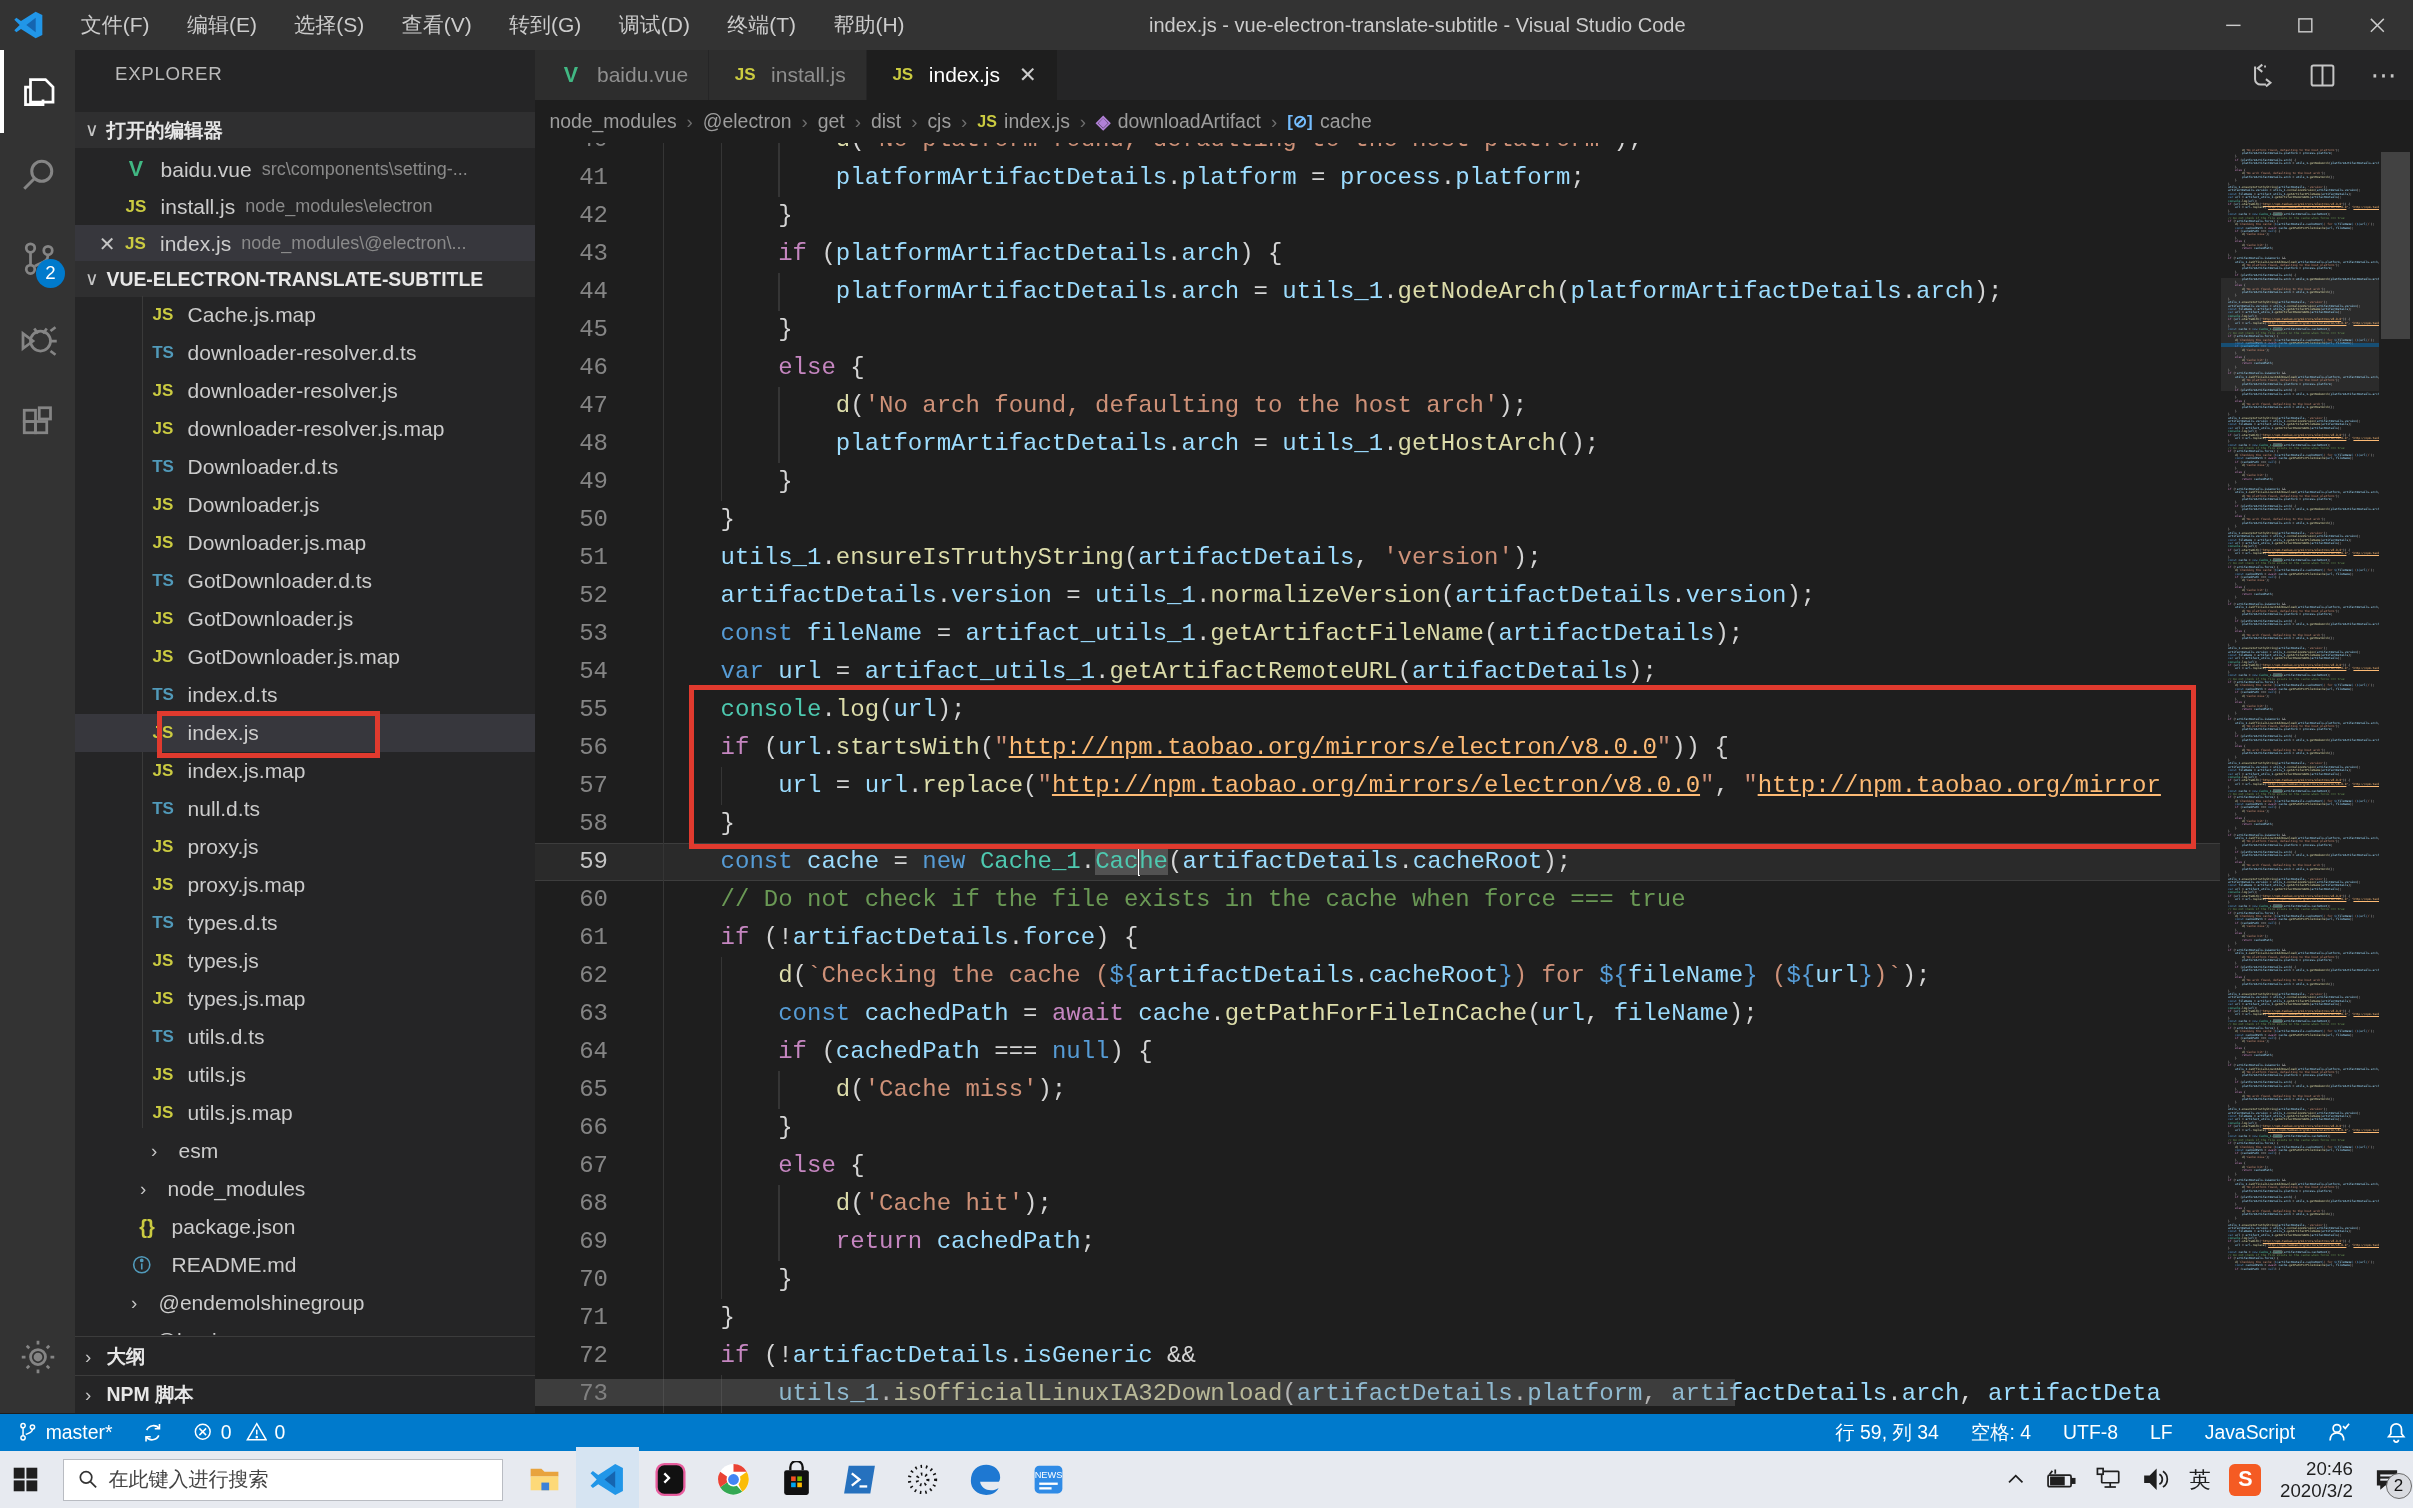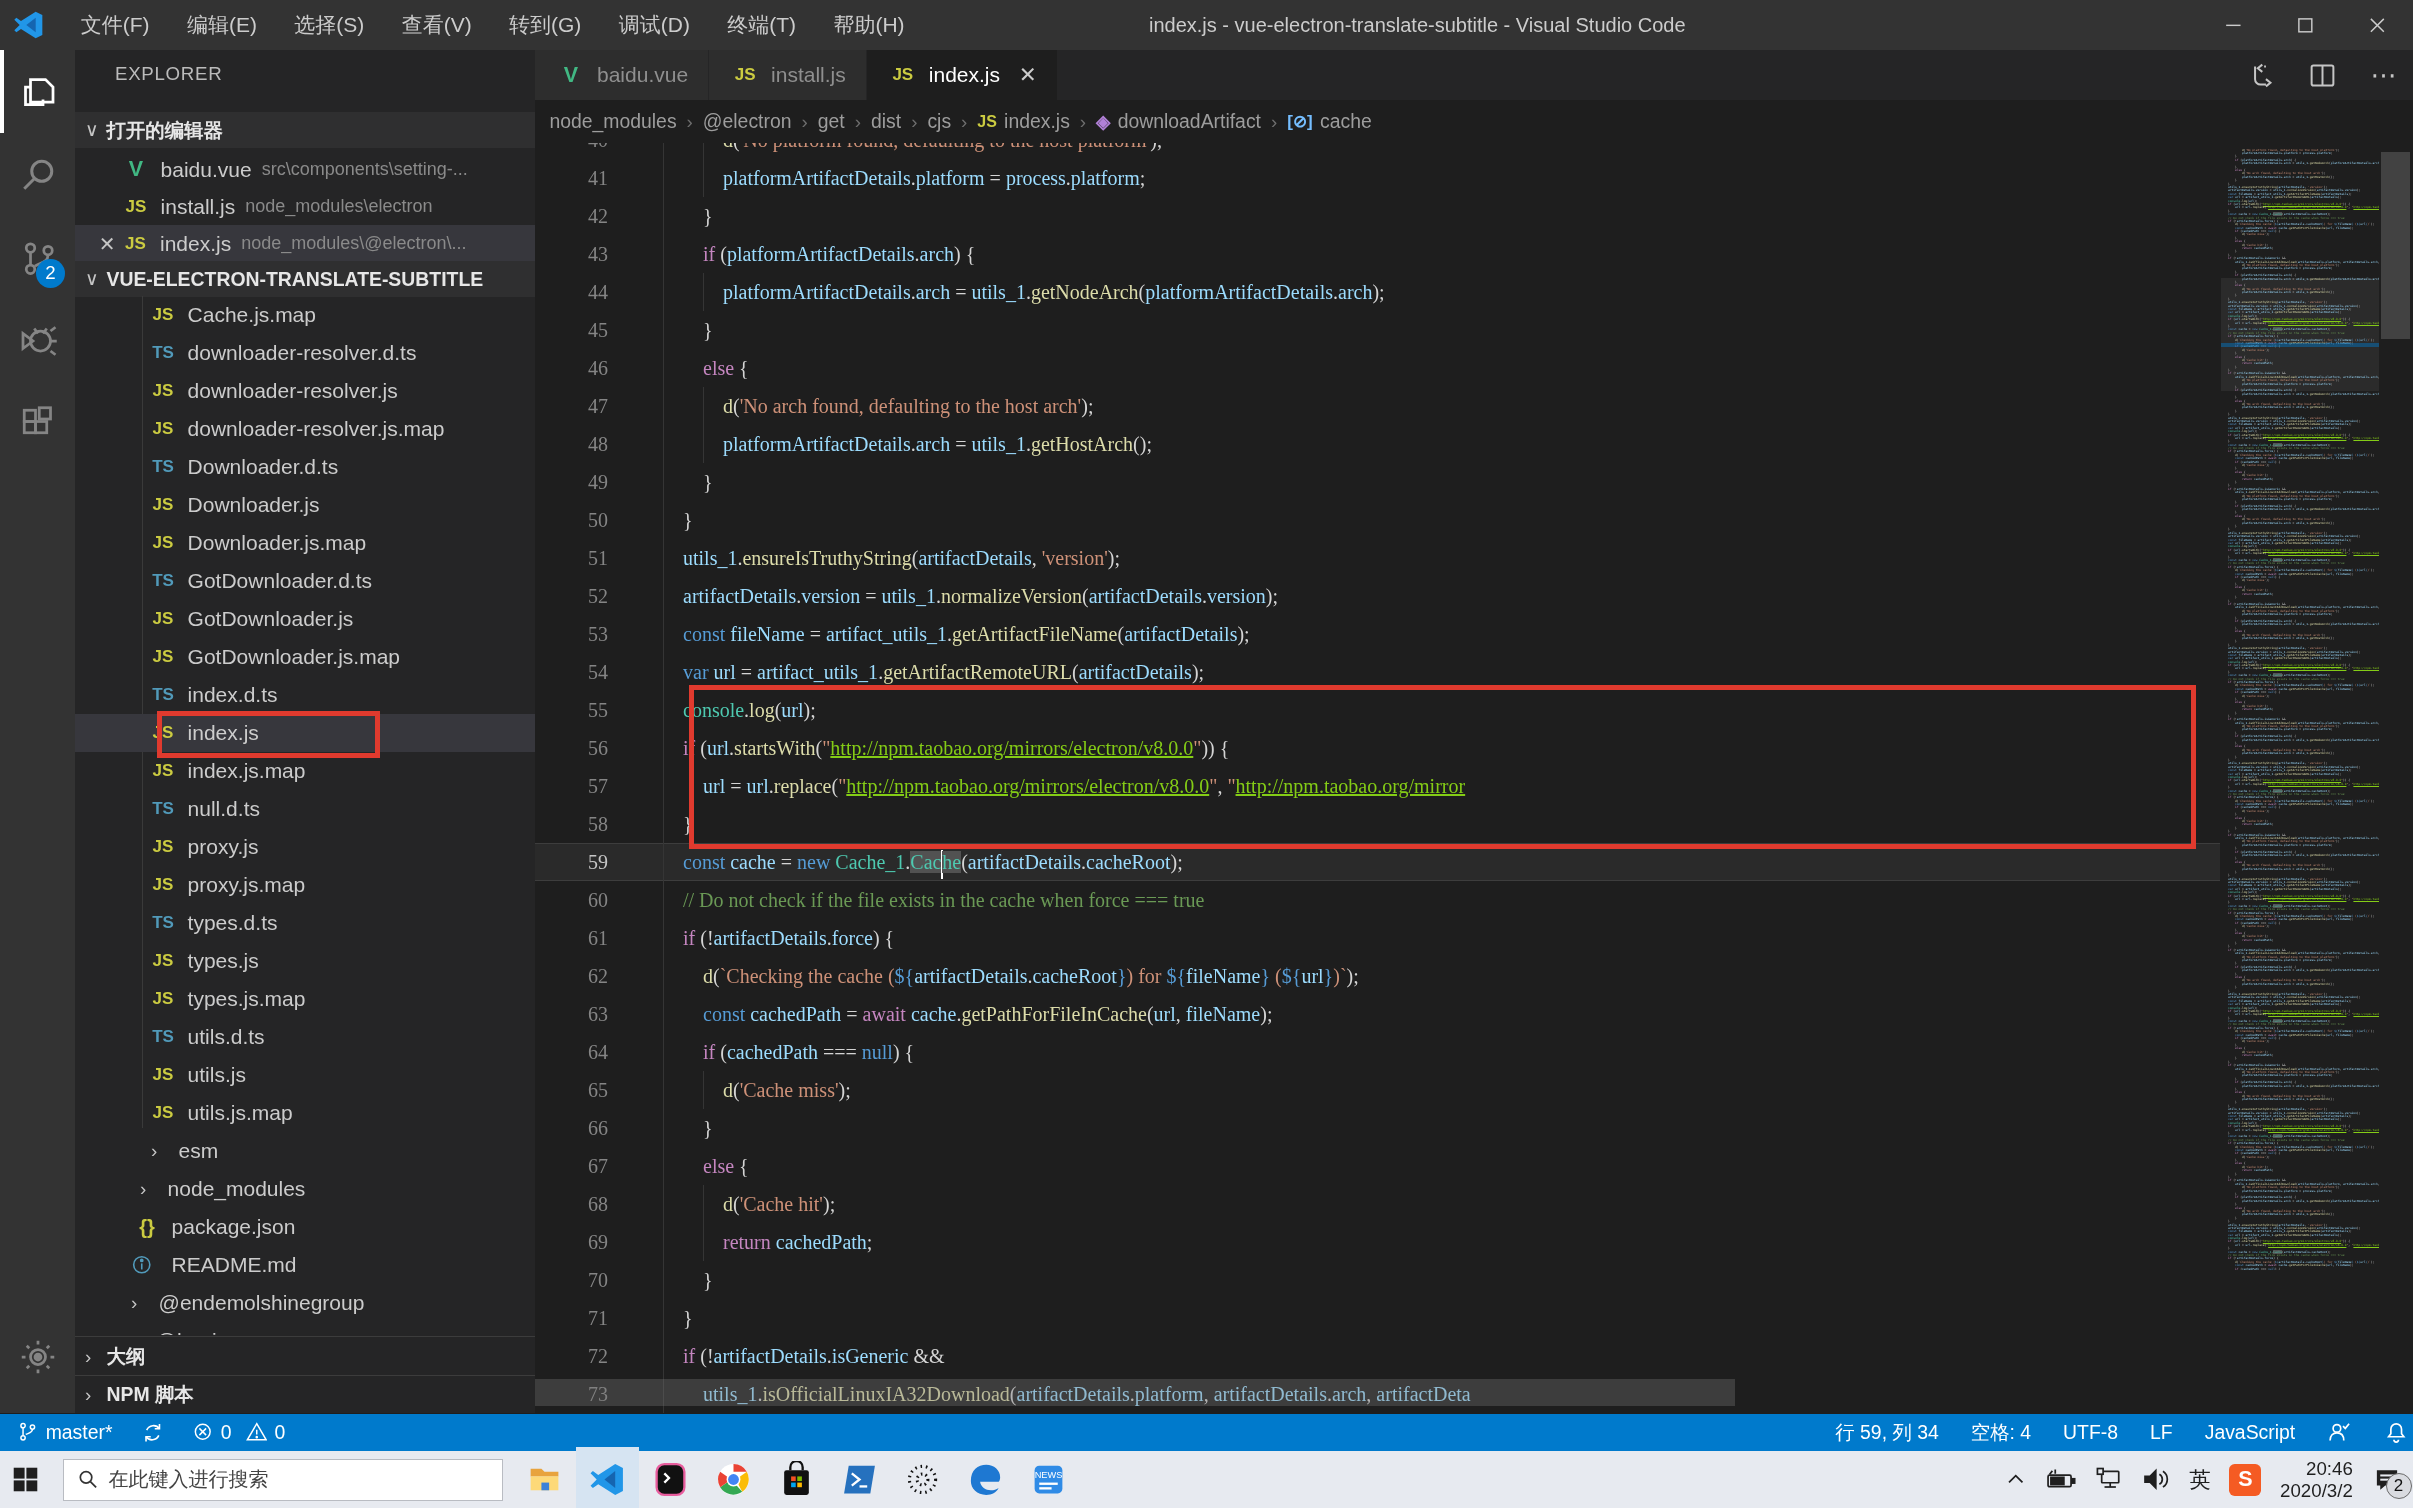--- a/index.html
+++ b/index.html
@@ -50,28 +50,28 @@
   .tab-close{margin-left:18.7px;color:#cccccc;font-size:21.5px;}
   #tab-actions{position:absolute;right:14.4px;top:0;height:50px;display:flex;align-items:center;gap:33px;}
   #breadcrumbs{position:absolute;left:0;top:50px;right:0;height:43px;display:flex;align-items:center;
     color:#9d9d9d;font-size:19.4px;padding-left:14.4px;white-space:nowrap;background:#1e1e1e;}
   .bc-sep{color:#6e6e6e;margin:0 10px;font-size:18.7px;}
   .bc-item{display:flex;align-items:center;}
   .bc-ic{margin-right:7.2px;font-weight:bold;font-size:16px;}
   .bc-method{color:#b180d7;font-size:18.7px;} .bc-field{color:#75beff;font-size:17px;}
   
   #code-region{position:absolute;left:0;top:93px;right:0;bottom:0;overflow:hidden;}
-  #code-lines{position:absolute;left:0;top:0;right:193px;overflow:hidden;font-family:Liberation Serif, serif;font-size:20px;}
+  #code-lines{position:absolute;left:0;top:0;right:193px;overflow:hidden;font-family:Liberation Mono, monospace;font-size:24px;}
   .cl{height:38px;line-height:38px;white-space:pre;position:relative;}
   .cl.cur-line{background:rgba(255,255,255,0.055);box-shadow:inset 0 0.7px 0 rgba(255,255,255,0.12),inset 0 -0.7px 0 rgba(255,255,255,0.12);}
   .ln{display:inline-block;width:73px;text-align:right;color:#858585;margin-right:55px;}
   .cur-line .ln{color:#c6c6c6;}
   .ind{display:inline-block;white-space:pre;background:repeating-linear-gradient(90deg,#353535 0,#353535 1.4px,transparent 1.4px,transparent 4ch);}
   .tk-p{color:#d4d4d4;} .tk-k{color:#569cd6;} .tk-c{color:#c586c0;} .tk-i{color:#9cdcfe;} .tk-f{color:#dcdcaa;}
-  .tk-s{color:#ce9178;} .tk-u{color:#84cc16;text-decoration:underline;} .tk-t{color:#4ec9b0;}
+  .tk-s{color:#ce9178;} .tk-u{color:#fdba74;text-decoration:underline;} .tk-t{color:#4ec9b0;}
   .tk-m{color:#6a9955;} .tk-hl{color:#4ec9b0;background:#525252;}
   .tk-cur{display:inline-block;width:2.2px;height:29px;background:#ffffff;vertical-align:middle;margin:0 -0.7px;}
   #red-box-editor{position:absolute;left:154px;top:542px;width:1507px;height:164px;border:5px solid #e03a2e;z-index:6;}
   
   #minimap{position:absolute;right:34px;top:5.7px;width:158px;height:1121px;overflow:hidden;font-family:"DejaVu Sans Mono",monospace;}
   #minimap .cl{height:3.4px;line-height:3.4px;font-size:2.9px;}
   #minimap .ind{background:none;}
   #mm-viewport{position:absolute;right:34px;top:135px;width:158px;height:113px;background:rgba(255,255,255,0.06);}
   #mm-curline{position:absolute;right:34px;top:200px;width:158px;height:4.3px;background:rgba(0,122,204,0.45);}
   #v-scroll{position:absolute;right:0;top:0;width:34px;bottom:0;}

